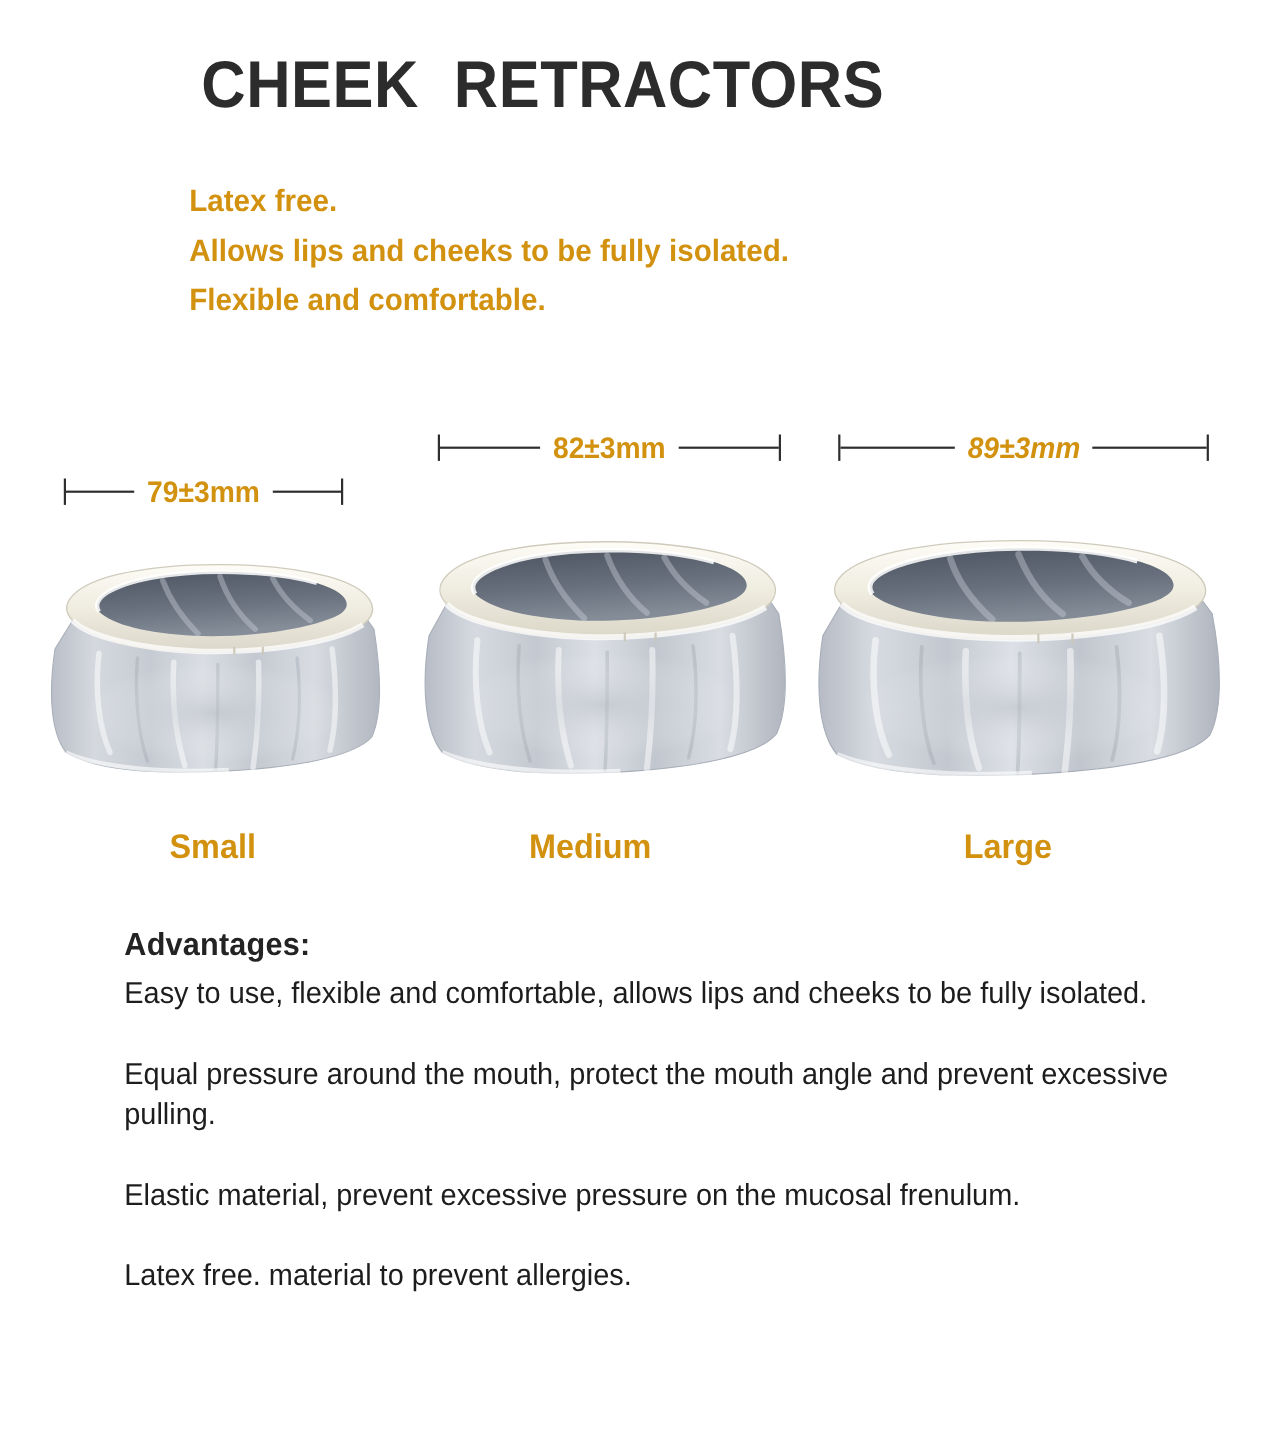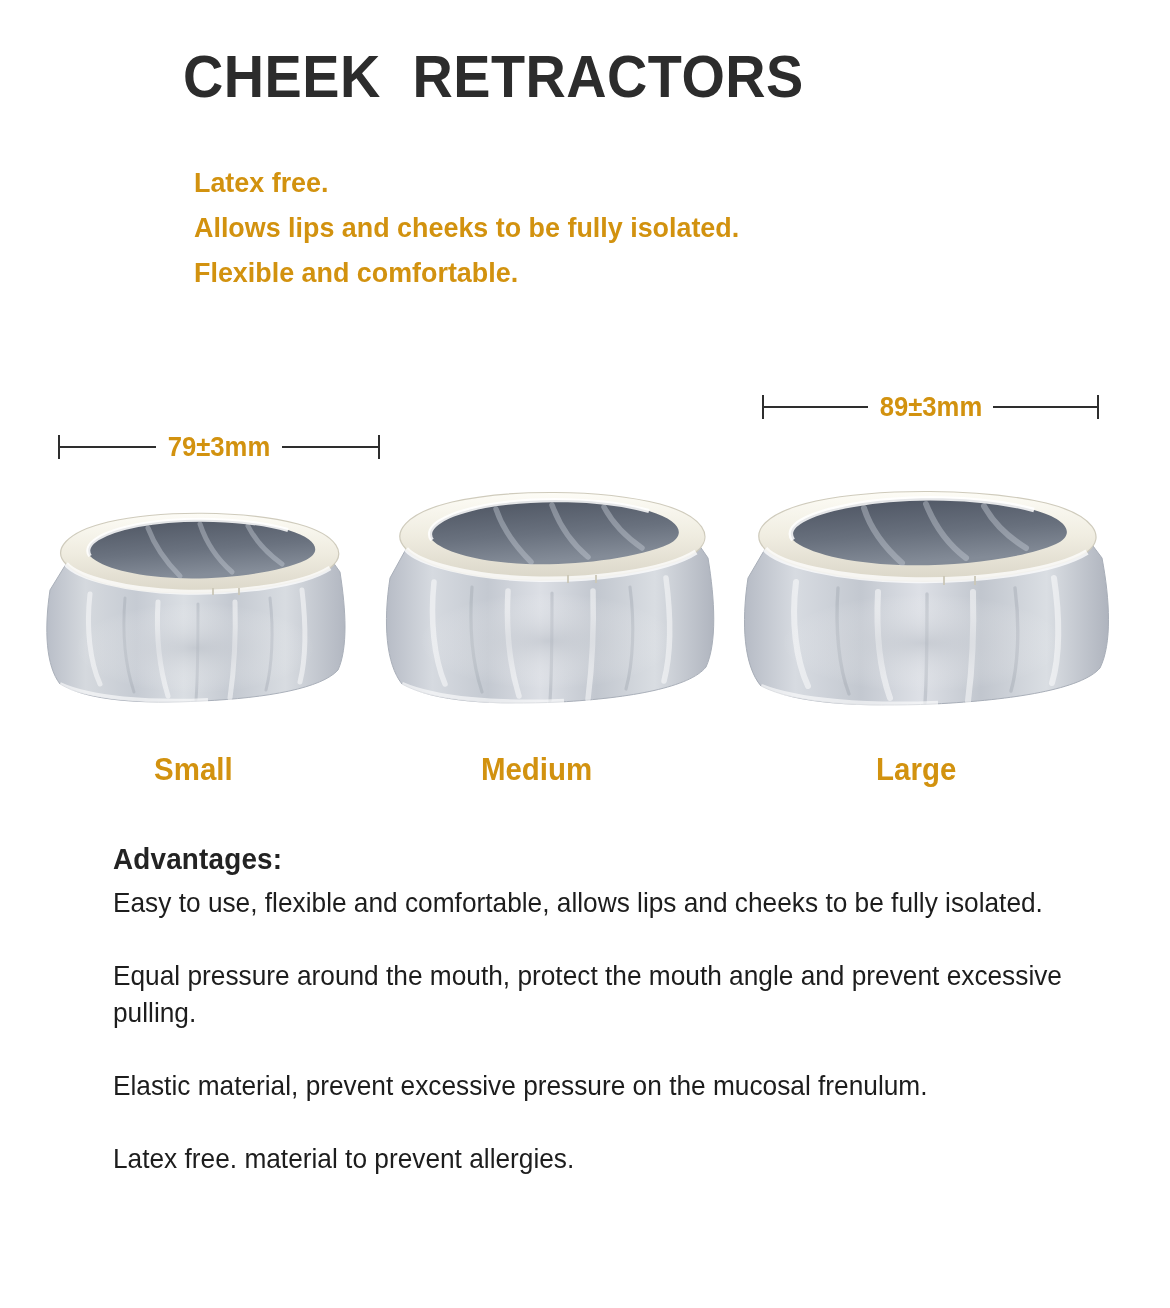--- a/index.html
+++ b/index.html
@@ -34,21 +34,21 @@
     line-height: 64px;
     letter-spacing: 0.5px;
     color: #2c2c2c;
     white-space: pre;
     transform: scaleX(0.93);
     transform-origin: left center;
   }
 
   .subtitle-block {
     position: absolute;
-    left: 194px;
+    left: 172px;
     top: 160px;
     width: 760px;
   }
   .subtitle-line {
     font-family: "Liberation Sans", sans-serif;
     font-weight: bold;
     font-size: 28px;
     line-height: 45px;
     color: #d2920f;
     white-space: nowrap;
@@ -78,23 +78,23 @@
     font-family: "Liberation Sans", sans-serif;
     font-weight: bold;
     font-size: 27px;
     color: #d2920f;
     padding: 0 9px;
     white-space: nowrap;
     flex: 0 0 auto;
     transform: scaleX(0.95);
   }
 
-  #dim-small  { left: 58px;  top: 432px; width: 322px; }
+  #dim-small  { left: 58px;  top: 432px; width: 254px; }
   #dim-medium { left: 398px; top: 392px; width: 312px; }
-  #dim-large  { left: 762px; top: 392px; width: 337px; }
+  #dim-large  { left: 762px; top: 392px; width: 337px; font-style: italic; }
 
   
   .product {
     position: absolute;
   }
   .product svg { display: block; }
 
   #product-small  { left: 30px;  top: 498px; }
   #product-medium { left: 372px; top: 478px; }
   #product-large  { left: 730px; top: 478px; }
@@ -160,20 +160,27 @@
   </div>
 
   <div class="dim" id="dim-small">
     <div class="cap"></div>
     <div class="rule"></div>
     <div class="dim-label">79±3mm</div>
     <div class="rule"></div>
     <div class="cap"></div>
   </div>
 
+  <div class="dim" id="dim-medium">
+    <div class="cap"></div>
+    <div class="rule"></div>
+    <div class="dim-label">82±3mm</div>
+    <div class="rule"></div>
+    <div class="cap"></div>
+  </div>
 
   <div class="dim" id="dim-large">
     <div class="cap"></div>
     <div class="rule"></div>
     <div class="dim-label">89±3mm</div>
     <div class="rule"></div>
     <div class="cap"></div>
   </div>
 
   <div class="product" id="product-small">

